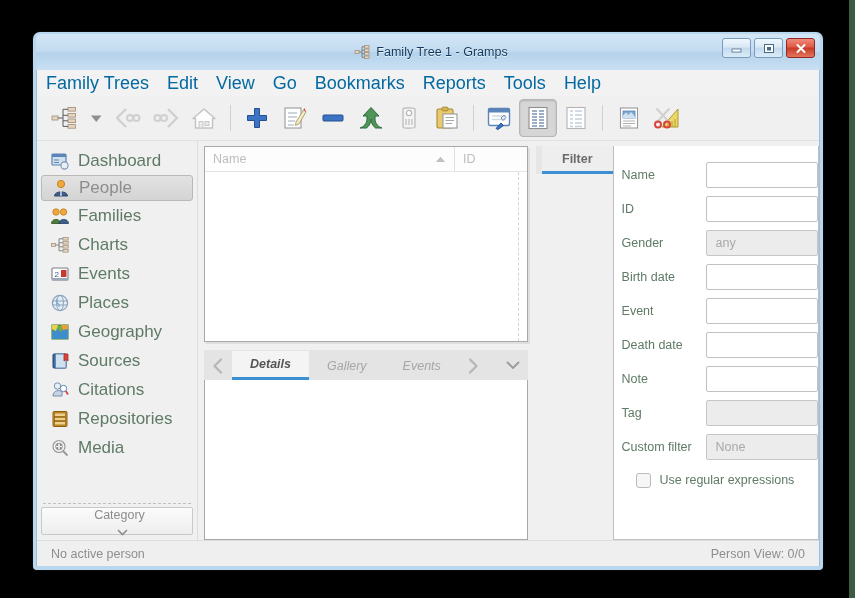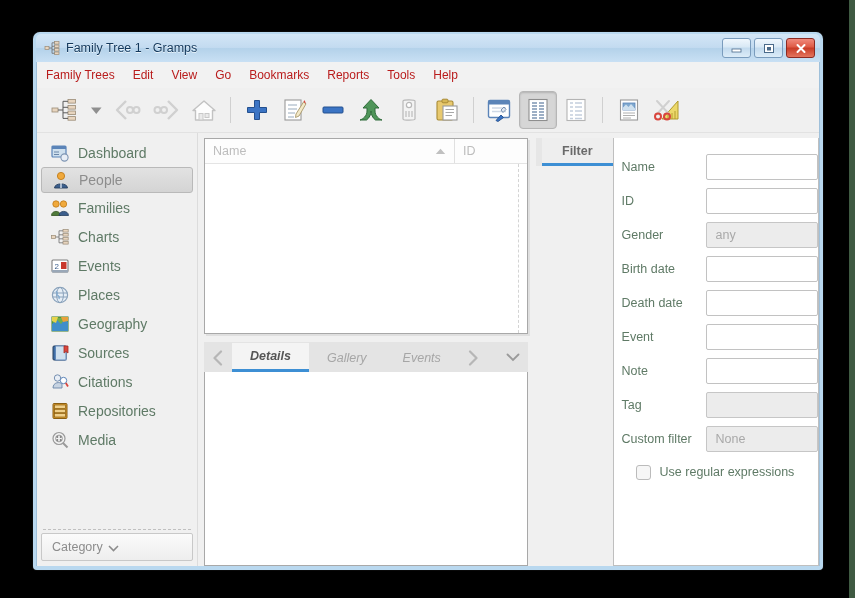--- a/index.html
+++ b/index.html
@@ -24,26 +24,26 @@
     width: 790px; height: 538px;
     background: #b9d8ef;
     border-radius: 7px 7px 4px 4px;
     box-shadow: 0 0 1px rgba(255,255,255,.35);
     padding: 2px 3px 4px 3px;
     display: flex; flex-direction: column;
   }
 
   
   .titlebar {
-    height: 28px;
+    height: 36px;
     background: linear-gradient(to bottom, #d3e6f6 0%, #c3dbf0 48%, #b4d2ea 52%, #c9e0f4 100%);
     border-radius: 5px 5px 0 0;
     display: flex; align-items: center;
     padding: 0 2px 0 8px;
-    position: relative; flex: none;
+    position: relative; flex: none; justify-content: center;
   }
   .title-icon { width: 16px; height: 16px; margin-right: 6px; flex: none; position: relative; }
   .title-text {
     font-size: 12.5px; color: #14395c; white-space: nowrap;
     text-shadow: 0 1px 0 rgba(255,255,255,.7);
   }
   .wincontrols { position: absolute; right: 5px; top: 4px; display: flex; gap: 3px; }
   .wbtn {
     width: 29px; height: 20px; border-radius: 3px;
     border: 1px solid #7a9cbd;
@@ -62,21 +62,21 @@
     border-left: 1px solid #9fc0da; border-right: 1px solid #9fc0da;
     min-height: 0;
   }
 
   
   .menubar {
     height: 26px; display: flex; align-items: center;
     padding-left: 9px; background: #f2f2f2; flex: none;
   }
   .menu-item {
-    font-size: 12px; color: #b91c1c; padding: 3px 10px 3px 0;
+    font-size: 18px; color: #0369a1; padding: 3px 10px 3px 0;
     margin-right: 8px; white-space: nowrap; cursor: default;
   }
 
   
   .toolbar {
     height: 45px; display: flex; align-items: center;
     padding: 0 8px; background: #f0f0f0; flex: none;
     border-bottom: 1px solid #e2e2e2;
   }
   .tb { width: 38px; height: 38px; display: flex; align-items: center; justify-content: center; position: relative; }
@@ -102,28 +102,28 @@
   .nav-item {
     display: flex; align-items: center; height: 29px;
     padding-left: 10px; margin: 0 4px; border-radius: 3px;
   }
   .nav-item.active {
     background: linear-gradient(to bottom, #e2e2e2, #d4d4d4);
     border: 1px solid #b9b9b9;
     height: 26px;
   }
   .nav-icon { width: 18px; height: 18px; margin-right: 9px; flex: none; position: relative; }
-  .nav-label { font-size: 14px; color: #5f7a66; white-space: nowrap; }
+  .nav-label { font-size: 17px; color: #5f7a66; white-space: nowrap; }
   .nav-item.active .nav-label { color: #8d8d8d; }
   .cat-sep { border-top: 1px dashed #c0c0c0; margin: 4px 6px 0 6px; }
   .category-bar {
     margin: 3px 4px 5px 4px; height: 28px;
     background: linear-gradient(to bottom, #fbfbfb, #eeeeee);
     border: 1px solid #c8c8c8; border-radius: 2px;
-    display: flex; align-items: center; padding-left: 10px;
+    display: flex; align-items: center; padding-left: 10px; flex-direction: column;
   }
   .category-bar .lbl { font-size: 12.5px; color: #8c8c8c; margin-right: 5px; }
 
   
   .center { flex: 1; display: flex; flex-direction: column; padding: 5px 0 0 6px; min-width: 0; }
   .list-panel {
     height: 196px; background: #ffffff; flex: none;
     border: 1px solid #a8a8a8;
     box-shadow: 2px 2px 0 rgba(0,0,0,.07);
     display: flex; flex-direction: column; min-width: 0;
@@ -606,25 +606,25 @@
           </div>
           <div class="frow">
             <div class="flabel">Gender</div>
             <div class="finput combo">any</div>
           </div>
           <div class="frow">
             <div class="flabel">Birth date</div>
             <div class="finput"></div>
           </div>
           <div class="frow">
+            <div class="flabel">Event</div>
+            <div class="finput"></div>
+          </div>
+          <div class="frow">
             <div class="flabel">Death date</div>
-            <div class="finput"></div>
-          </div>
-          <div class="frow">
-            <div class="flabel">Event</div>
             <div class="finput"></div>
           </div>
           <div class="frow">
             <div class="flabel">Note</div>
             <div class="finput"></div>
           </div>
           <div class="frow">
             <div class="flabel">Tag</div>
             <div class="finput combo"></div>
           </div>
@@ -635,14 +635,18 @@
 
           <div class="frow check">
             <div class="cbox"></div>
             <div class="cblabel">Use regular expressions</div>
           </div>
 
         </div>
       </div>
     </div>
 
+    <div class="statusbar">
+      <span class="status-left">No active person</span>
+      <span class="status-right">Person View: 0/0</span>
+    </div>
   </div>
 </div>
 
 </body></html>

